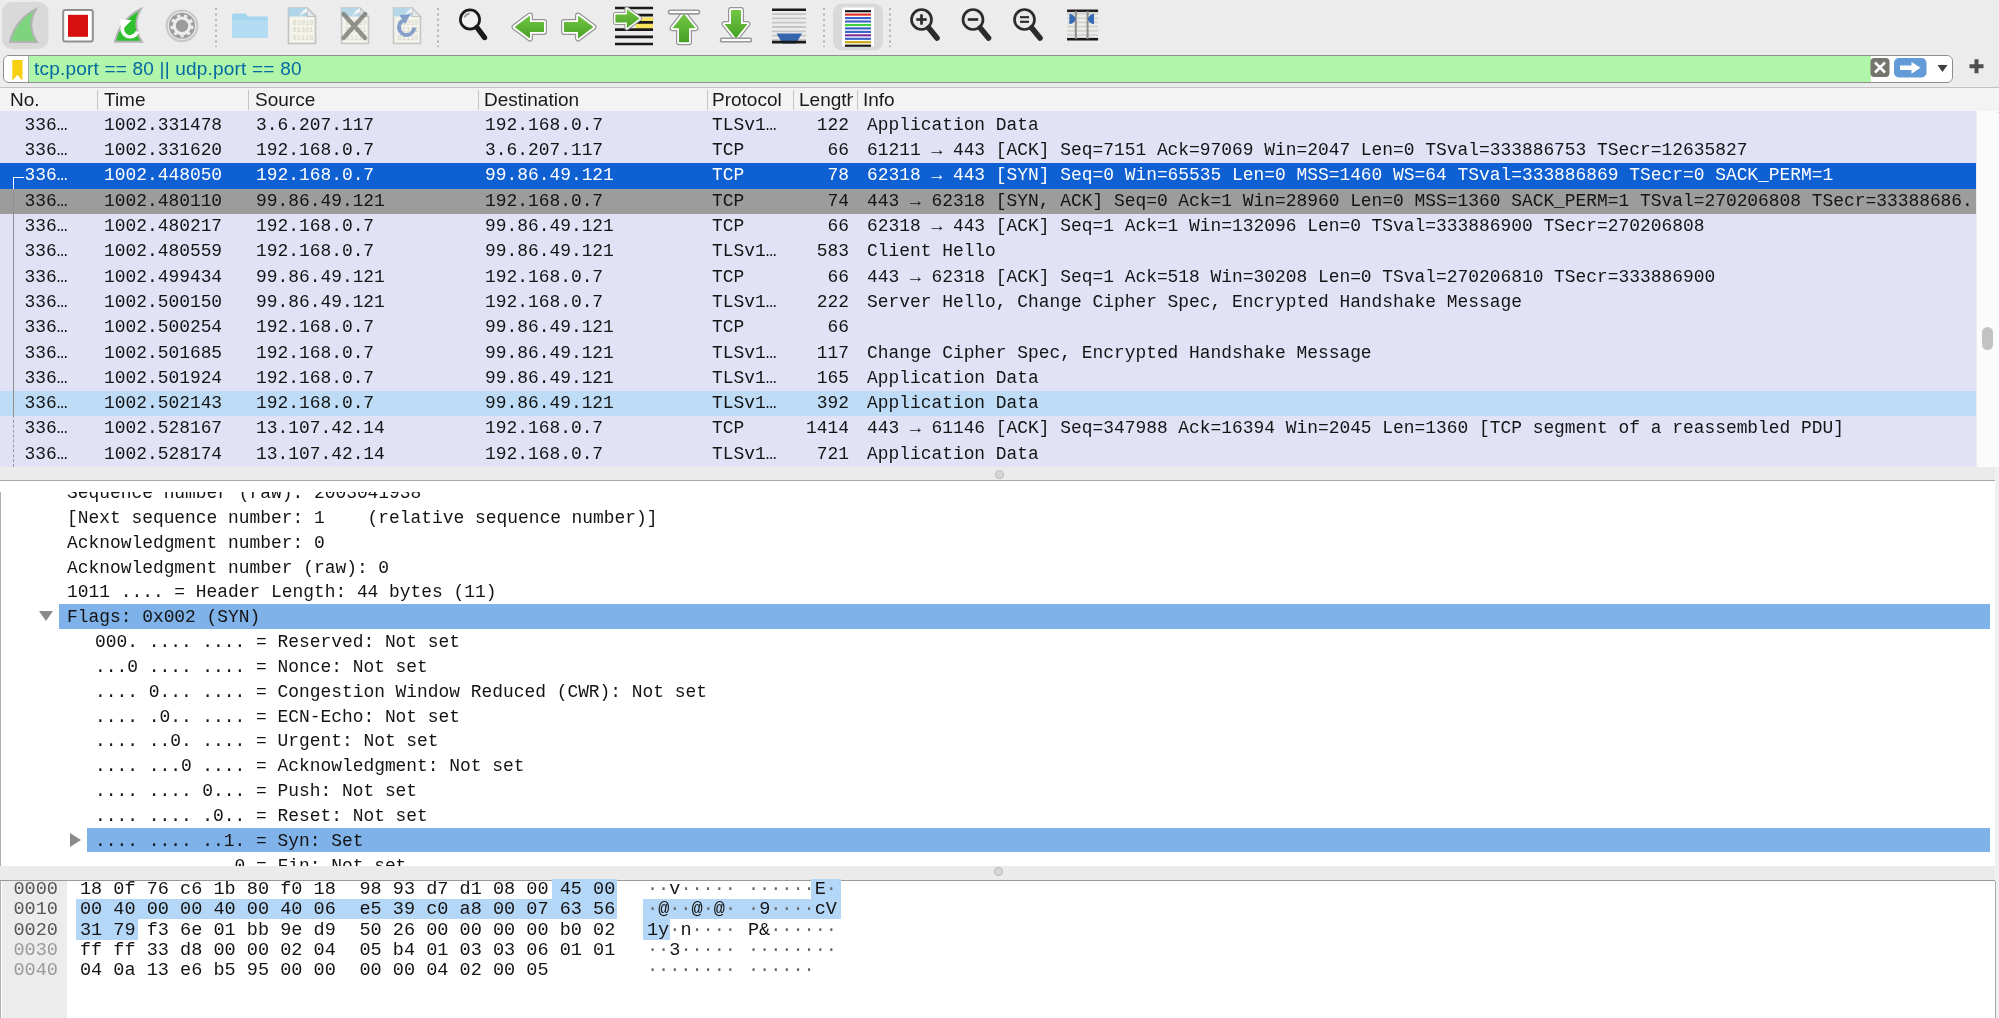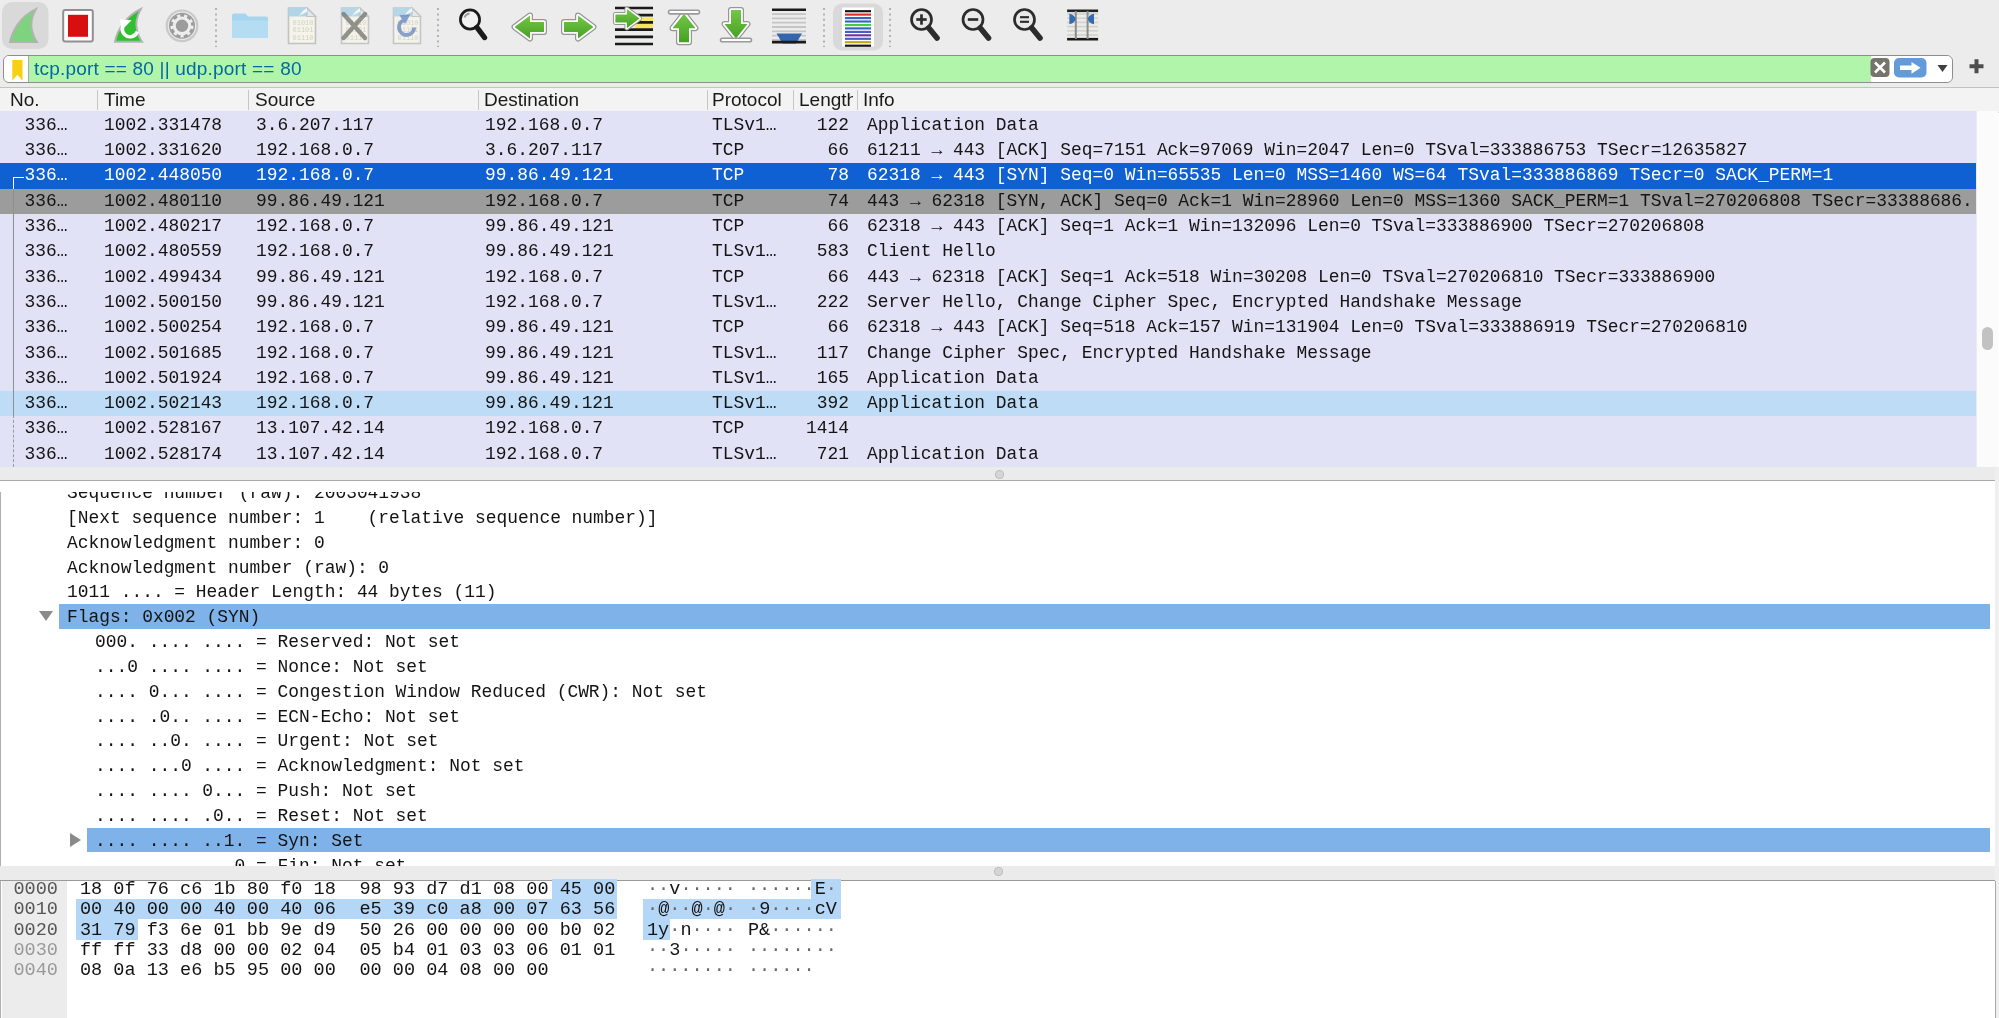--- a/index.html
+++ b/index.html
@@ -253,25 +253,25 @@
   </div>
 <div id="plist" class="a">
     <div class="a prow" style="top:2.40px"><span class="c0">336…</span><span class="c1">1002.331478</span><span class="c2">3.6.207.117</span><span class="c3">192.168.0.7</span><span class="c4">TLSv1…</span><span class="c5">122</span><span class="c6">Application Data</span></div>
     <div class="a prow" style="top:27.69px"><span class="c0">336…</span><span class="c1">1002.331620</span><span class="c2">192.168.0.7</span><span class="c3">3.6.207.117</span><span class="c4">TCP</span><span class="c5">66</span><span class="c6">61211 → 443 [ACK] Seq=7151 Ack=97069 Win=2047 Len=0 TSval=333886753 TSecr=12635827</span></div>
     <div class="a prow sel" style="top:52.98px"><span class="c0">336…</span><span class="c1">1002.448050</span><span class="c2">192.168.0.7</span><span class="c3">99.86.49.121</span><span class="c4">TCP</span><span class="c5">78</span><span class="c6">62318 → 443 [SYN] Seq=0 Win=65535 Len=0 MSS=1460 WS=64 TSval=333886869 TSecr=0 SACK_PERM=1</span></div>
     <div class="a prow gry" style="top:78.27px"><span class="c0">336…</span><span class="c1">1002.480110</span><span class="c2">99.86.49.121</span><span class="c3">192.168.0.7</span><span class="c4">TCP</span><span class="c5">74</span><span class="c6">443 → 62318 [SYN, ACK] Seq=0 Ack=1 Win=28960 Len=0 MSS=1360 SACK_PERM=1 TSval=270206808 TSecr=33388686.</span></div>
     <div class="a prow" style="top:103.56px"><span class="c0">336…</span><span class="c1">1002.480217</span><span class="c2">192.168.0.7</span><span class="c3">99.86.49.121</span><span class="c4">TCP</span><span class="c5">66</span><span class="c6">62318 → 443 [ACK] Seq=1 Ack=1 Win=132096 Len=0 TSval=333886900 TSecr=270206808</span></div>
     <div class="a prow" style="top:128.85px"><span class="c0">336…</span><span class="c1">1002.480559</span><span class="c2">192.168.0.7</span><span class="c3">99.86.49.121</span><span class="c4">TLSv1…</span><span class="c5">583</span><span class="c6">Client Hello</span></div>
     <div class="a prow" style="top:154.14px"><span class="c0">336…</span><span class="c1">1002.499434</span><span class="c2">99.86.49.121</span><span class="c3">192.168.0.7</span><span class="c4">TCP</span><span class="c5">66</span><span class="c6">443 → 62318 [ACK] Seq=1 Ack=518 Win=30208 Len=0 TSval=270206810 TSecr=333886900</span></div>
     <div class="a prow" style="top:179.43px"><span class="c0">336…</span><span class="c1">1002.500150</span><span class="c2">99.86.49.121</span><span class="c3">192.168.0.7</span><span class="c4">TLSv1…</span><span class="c5">222</span><span class="c6">Server Hello, Change Cipher Spec, Encrypted Handshake Message</span></div>
-    <div class="a prow" style="top:204.72px"><span class="c0">336…</span><span class="c1">1002.500254</span><span class="c2">192.168.0.7</span><span class="c3">99.86.49.121</span><span class="c4">TCP</span><span class="c5">66</span><span class="c6">62318 → 443 [ACK] Seq=518 Ack=157 Win=131904 Len=0 TSval=333886919 TSecr=270206810</span></div>
+    <div class="a prow" style="top:204.72px"><span class="c0">336…</span><span class="c1">1002.500254</span><span class="c2">192.168.0.7</span><span class="c3">99.86.49.121</span><span class="c4">TCP</span><span class="c5">66</span></div>
     <div class="a prow" style="top:230.01px"><span class="c0">336…</span><span class="c1">1002.501685</span><span class="c2">192.168.0.7</span><span class="c3">99.86.49.121</span><span class="c4">TLSv1…</span><span class="c5">117</span><span class="c6">Change Cipher Spec, Encrypted Handshake Message</span></div>
     <div class="a prow" style="top:255.30px"><span class="c0">336…</span><span class="c1">1002.501924</span><span class="c2">192.168.0.7</span><span class="c3">99.86.49.121</span><span class="c4">TLSv1…</span><span class="c5">165</span><span class="c6">Application Data</span></div>
     <div class="a prow hov" style="top:280.59px"><span class="c0">336…</span><span class="c1">1002.502143</span><span class="c2">192.168.0.7</span><span class="c3">99.86.49.121</span><span class="c4">TLSv1…</span><span class="c5">392</span><span class="c6">Application Data</span></div>
-    <div class="a prow" style="top:305.88px"><span class="c0">336…</span><span class="c1">1002.528167</span><span class="c2">13.107.42.14</span><span class="c3">192.168.0.7</span><span class="c4">TCP</span><span class="c5">1414</span></div>
+    <div class="a prow" style="top:305.88px"><span class="c0">336…</span><span class="c1">1002.528167</span><span class="c2">13.107.42.14</span><span class="c3">192.168.0.7</span><span class="c4">TCP</span><span class="c5">1414</span><span class="c6">443 → 61146 [ACK] Seq=347988 Ack=16394 Win=2045 Len=1360 [TCP segment of a reassembled PDU]</span></div>
     <div class="a prow" style="top:331.17px"><span class="c0">336…</span><span class="c1">1002.528174</span><span class="c2">13.107.42.14</span><span class="c3">192.168.0.7</span><span class="c4">TLSv1…</span><span class="c5">721</span><span class="c6">Application Data</span></div>
     <div class="a" style="left:12.5px;top:66.8px;width:10px;height:11px;border-left:1.6px solid #fff;border-top:1.6px solid #fff"></div>
     <div class="a" style="left:12.5px;top:78px;width:0;height:226px;border-left:1.6px solid #8f8f8f"></div>
     <div class="a" style="left:12.5px;top:304px;width:0;height:52px;border-left:1.6px dashed #9a9a9a"></div>
   </div>
 <div id="ptrack" class="a"></div>
 <div id="pthumb" class="a"></div>
 <div class="a split" style="top:467px;height:12.5px;border-bottom:1.5px solid #a9a9a9"></div>
 <div class="a sdot" style="left:995px;top:469.5px"></div>
 <div id="details" class="a">
@@ -304,14 +304,14 @@
     <div class="xband" style="left:551px;top:-2.15px;width:65px"></div>
     <div class="xband" style="left:810px;top:-2.15px;width:30px"></div>
     <div class="xband" style="left:75px;top:18.15px;width:541px"></div>
     <div class="xband" style="left:642px;top:18.15px;width:198px"></div>
     <div class="xband" style="left:75px;top:38.45px;width:62px"></div>
     <div class="xband" style="left:642px;top:38.45px;width:27px"></div>
     <div class="a xrow" style="top:-0.95px"><span class="xo">0000</span><span class="h1">18 0f 76 c6 1b 80 f0 18</span><span class="h2">98 93 d7 d1 08 00 45 00</span><span class="a1"><i>··</i>v<i>·····</i></span><span class="a2"><i>······</i>E<i>·</i></span></div>
     <div class="a xrow" style="top:19.35px"><span class="xo">0010</span><span class="h1">00 40 00 00 40 00 40 06</span><span class="h2">e5 39 c0 a8 00 07 63 56</span><span class="a1"><i>·</i>@<i>··</i>@<i>·</i>@<i>·</i></span><span class="a2"><i>·</i>9<i>····</i>cV</span></div>
     <div class="a xrow" style="top:39.65px"><span class="xo">0020</span><span class="h1">31 79 f3 6e 01 bb 9e d9</span><span class="h2">50 26 00 00 00 00 b0 02</span><span class="a1">1y<i>·</i>n<i>····</i></span><span class="a2">P&amp;<i>······</i></span></div>
     <div class="a xrow" style="top:59.95px"><span class="xo2">0030</span><span class="h1">ff ff 33 d8 00 00 02 04</span><span class="h2">05 b4 01 03 03 06 01 01</span><span class="a1"><i>··</i>3<i>·····</i></span><span class="a2"><i>········</i></span></div>
-    <div class="a xrow" style="top:80.25px"><span class="xo2">0040</span><span class="h1">08 0a 13 e6 b5 95 00 00</span><span class="h2">00 00 04 08 00 00</span><span class="a1"><i>········</i></span><span class="a2"><i>······</i></span></div>
+    <div class="a xrow" style="top:80.25px"><span class="xo2">0040</span><span class="h1">04 0a 13 e6 b5 95 00 00</span><span class="h2">00 00 04 02 00 05</span><span class="a1"><i>········</i></span><span class="a2"><i>······</i></span></div>
   </div>
 
 </body></html>

